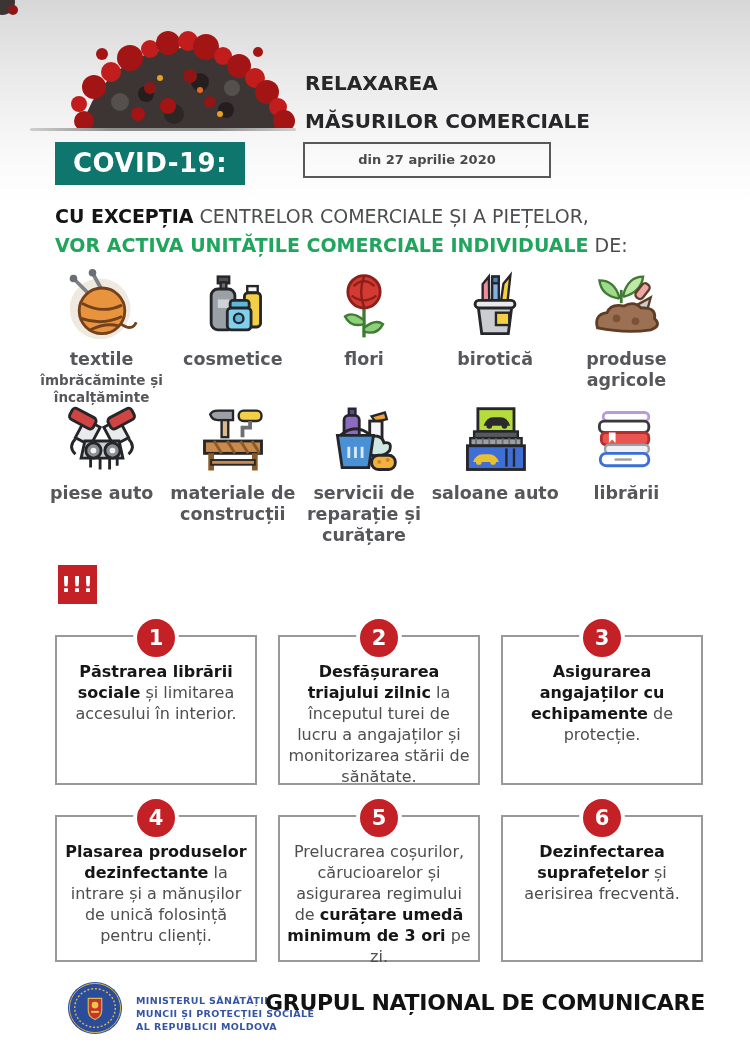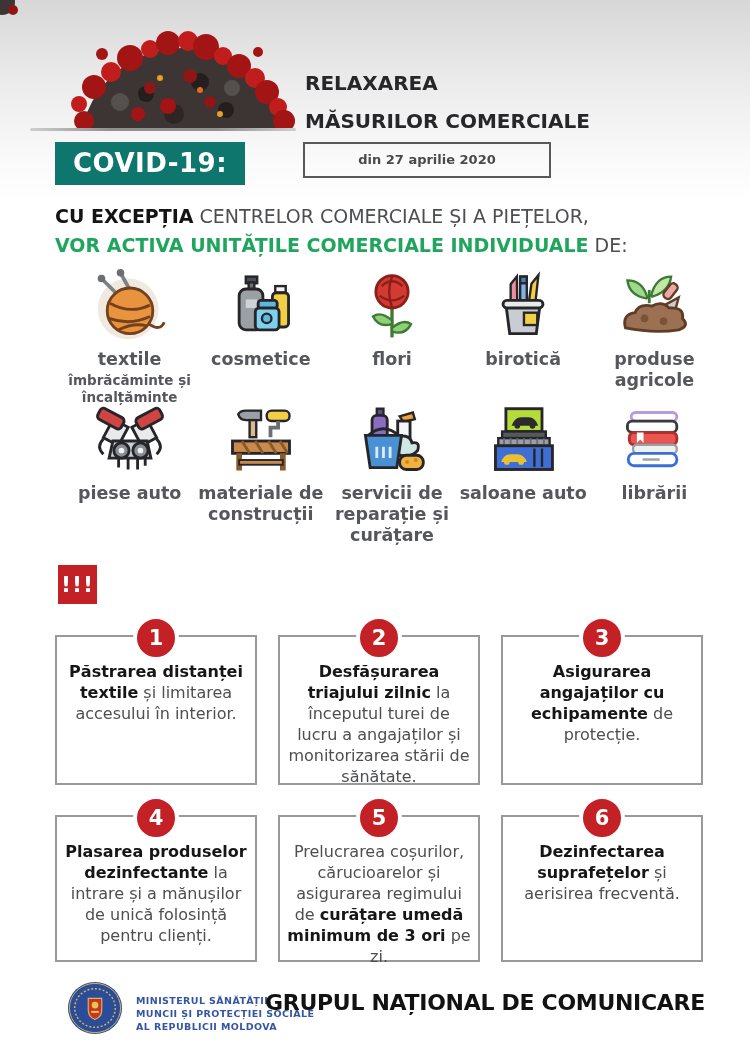--- a/index.html
+++ b/index.html
@@ -33,21 +33,21 @@
     text-align:center; line-height:32px; background:transparent;
   }
   
   .intro { position:absolute; left:55px; top:202px; font-size:19px; line-height:29px; white-space:nowrap; }
   .intro .b1 { font-weight:800; color:#141414; }
   .intro .r1 { font-weight:500; color:#4d4e50; }
   .intro .g2 { font-weight:800; color:#1fa55c; }
   .intro .r2 { font-weight:500; color:#4d4e50; }
   
   .cat-grid {
-    position:absolute; left:64px; top:266px; width:656px;
+    position:absolute; left:36px; top:266px; width:656px;
     display:grid; grid-template-columns:repeat(5,1fr); grid-template-rows:134px auto;
   }
   .cell { text-align:center; }
   .icon-wrap { height:82px; display:flex; align-items:center; justify-content:center; }
   .cat-label { font-size:17.5px; font-weight:700; color:#56575b; line-height:21px; margin-top:1px; }
   .cat-sublabel { font-size:13.5px; font-weight:700; color:#56575b; line-height:17px; margin-top:2px; }
   
   .banner-alert {
     position:absolute; left:58px; top:565px; width:39px; height:39px;
     background:#c42127; color:#fff; font-weight:800; font-size:22px;
@@ -341,21 +341,21 @@
     </div>
 
   </div>
 
   <div class="banner-alert">!!!</div>
 
   <div class="rules">
 
     <div class="rule">
       <div class="rule-num">1</div>
-      <div class="rule-text"><span></span><b>Păstrarea distanței textile</b><span> și limitarea accesului în interior.</span></div>
+      <div class="rule-text"><span></span><b>Păstrarea librării sociale</b><span> și limitarea accesului în interior.</span></div>
     </div>
 
     <div class="rule">
       <div class="rule-num">2</div>
       <div class="rule-text"><span></span><b>Desfășurarea triajului zilnic</b><span> la începutul turei de lucru a angajaților și monitorizarea stării de sănătate.</span></div>
     </div>
 
     <div class="rule">
       <div class="rule-num">3</div>
       <div class="rule-text"><span></span><b>Asigurarea angajaților cu echipamente</b><span> de protecție.</span></div>

